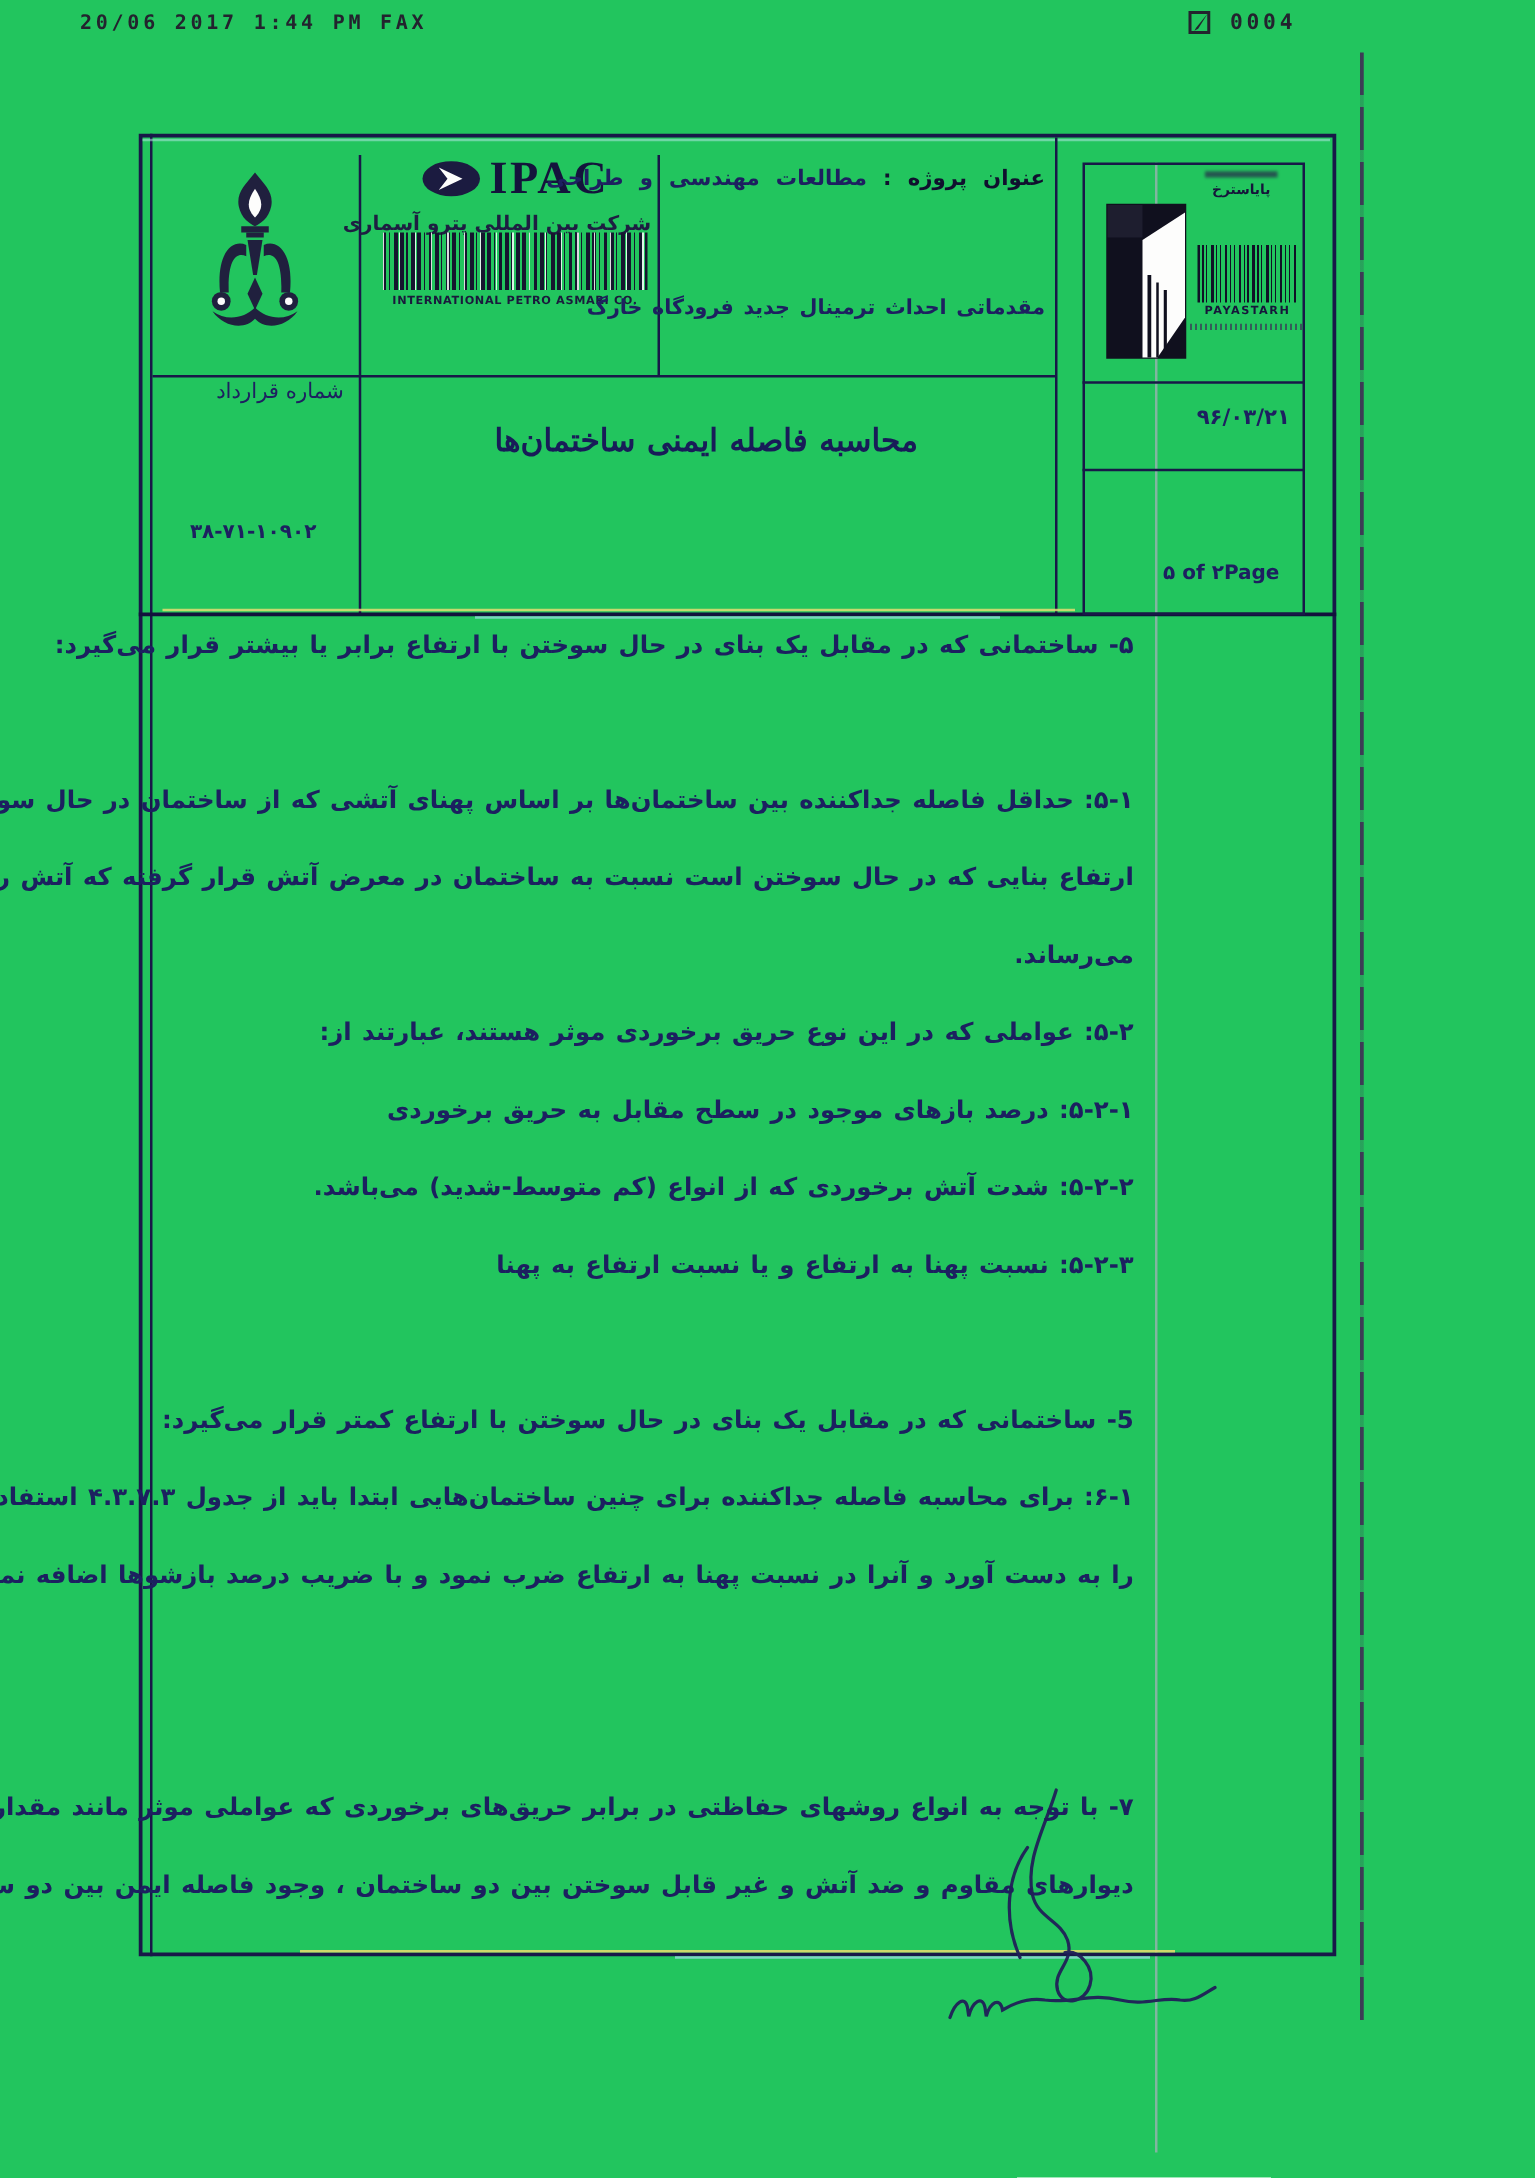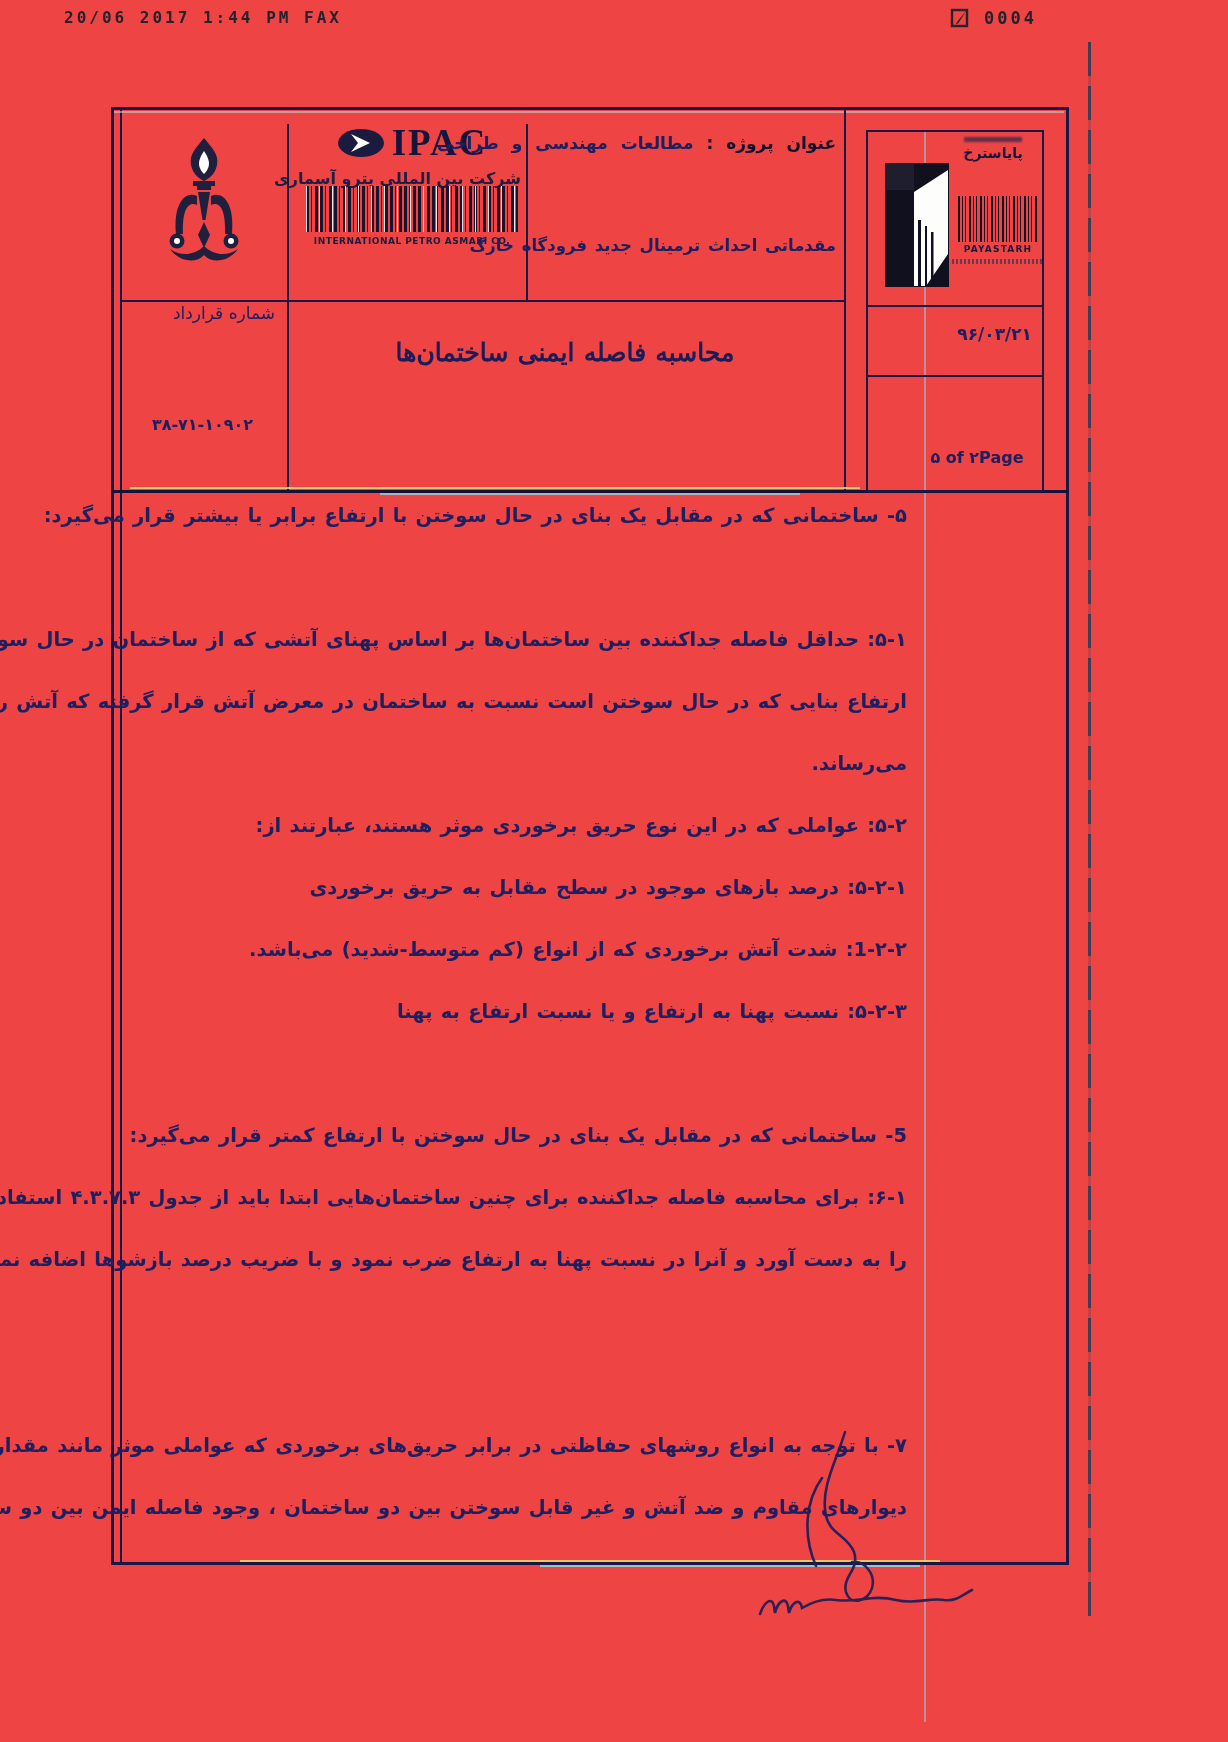--- a/index.html
+++ b/index.html
@@ -1,18 +1,18 @@
 <!DOCTYPE html>
 <html><head>
 <meta charset="utf-8">
 <style>
   html,body { margin:0; padding:0; background:#ffffff; }
   .page {
     position:relative; width:1228px; height:1742px;
-    background:#ef4444; overflow:hidden;
+    background:#22c55e; overflow:hidden;
     font-family:"DejaVu Sans", sans-serif; color:#1d2060;
   }
   .abs { position:absolute; }
 
   
   .fax-ts {
     position:absolute; left:64px; top:8px;
     font-family:"DejaVu Sans Mono", monospace;
     font-size:16px; font-weight:bold; letter-spacing:3px; color:#23232e;
   }
@@ -63,21 +63,21 @@
       repeating-linear-gradient(90deg, rgba(255,255,255,.85) 0 1px, transparent 1px 13px),
       repeating-linear-gradient(90deg, #15152e 0 3px, transparent 3px 5px, #15152e 5px 6px, transparent 6px 9px, #15152e 9px 12px, transparent 12px 14px);
   }
   .ipac-en { position:absolute; left:303px; top:236px; width:218px; text-align:center;
     font-size:9px; font-weight:bold; letter-spacing:.5px; color:#1a1a3c; filter:blur(.3px); white-space:nowrap; }
 
   
   .pay-fa-bar { position:absolute; left:964px; top:137px; width:58px; height:5px;
     background:#26264a; filter:blur(1.1px); opacity:.7; }
   .pay-fa { position:absolute; left:950px; top:145px; width:86px; direction:rtl;
-    text-align:center; font-size:14px; font-weight:bold; color:#15153a; filter:blur(.4px); }
+    text-align:center; font-size:11px; font-weight:bold; color:#15153a; filter:blur(.4px); }
   .pay-barcode { position:absolute; left:958px; top:196px; width:80px; height:46px;
     background:repeating-linear-gradient(90deg,#101026 0 2px, transparent 2px 4px, #101026 4px 5px, transparent 5px 7px, #101026 7px 8px, transparent 8px 11px); }
   .pay-en { position:absolute; left:952px; top:244px; width:92px; text-align:center;
     font-size:9px; font-weight:bold; letter-spacing:1.2px; color:#16163a; }
   .pay-tiny { position:absolute; left:952px; top:259px; width:92px; height:5px;
     background:repeating-linear-gradient(90deg,#3a3a58 0 2px, transparent 2px 4px);
     opacity:.75; filter:blur(.4px); }
 
   
   #body-lines { position:absolute; left:124px; top:485px; width:783px; direction:rtl; }
@@ -175,21 +175,21 @@
   <div class="hdr-date">۹۶/۰۳/۲۱</div>
   <div class="hdr-page">۵ of ۲Page</div>
 
   <div id="body-lines">
       <div class="bline">۵- ساختمانی که در مقابل یک بنای در حال سوختن با ارتفاع برابر یا بیشتر قرار می‌گیرد:</div>
       <div class="bline" style="margin-top: 62px;">۵-۱: حداقل فاصله جداکننده بین ساختمان‌ها بر اساس پهنای آتشی که از ساختمان در حال سوختن منتشر می‌شود و</div>
       <div class="bline">ارتفاع بنایی که در حال سوختن است نسبت به ساختمان در معرض آتش قرار گرفته که آتش را به راحتی به آن</div>
       <div class="bline">می‌رساند.</div>
       <div class="bline">۵-۲: عواملی که در این نوع حریق برخوردی موثر هستند، عبارتند از:</div>
       <div class="bline">۵-۲-۱: درصد بازهای موجود در سطح مقابل به حریق برخوردی</div>
-      <div class="bline">1-۲-۲: شدت آتش برخوردی که از انواع (کم متوسط-شدید) می‌باشد.</div>
+      <div class="bline">۵-۲-۲: شدت آتش برخوردی که از انواع (کم متوسط-شدید) می‌باشد.</div>
       <div class="bline">۵-۲-۳: نسبت پهنا به ارتفاع و یا نسبت ارتفاع به پهنا</div>
       <div class="bline" style="margin-top: 62px;">5- ساختمانی که در مقابل یک بنای در حال سوختن با ارتفاع کمتر قرار می‌گیرد:</div>
       <div class="bline">۶-۱: برای محاسبه فاصله جداکننده برای چنین ساختمان‌هایی ابتدا باید از جدول ۴.۳.۷.۳ استفاده شود تا عدد راهنما</div>
       <div class="bline">را به دست آورد و آنرا در نسبت پهنا به ارتفاع ضرب نمود و با ضریب درصد بازشوها اضافه نمود.</div>
       <div class="bline" style="margin-top: 124px;">۷- با توجه به انواع روشهای حفاظتی در برابر حریق‌های برخوردی که عواملی موثر مانند مقدار بازها و بازشوها،وجود</div>
       <div class="bline">دیوارهای مقاوم و ضد آتش و غیر قابل سوختن بین دو ساختمان ، وجود فاصله ایمن بین دو ساختمان ، وجود فاصله</div>
     </div>
 
   <div class="fringe" style="left:240px;top:1560px;width:700px;height:2px;background:#e0d96e;opacity:.9;"></div>
   <div class="fringe" style="left:540px;top:1565px;width:380px;height:2px;background:#8fd8d5;opacity:.85;"></div>

